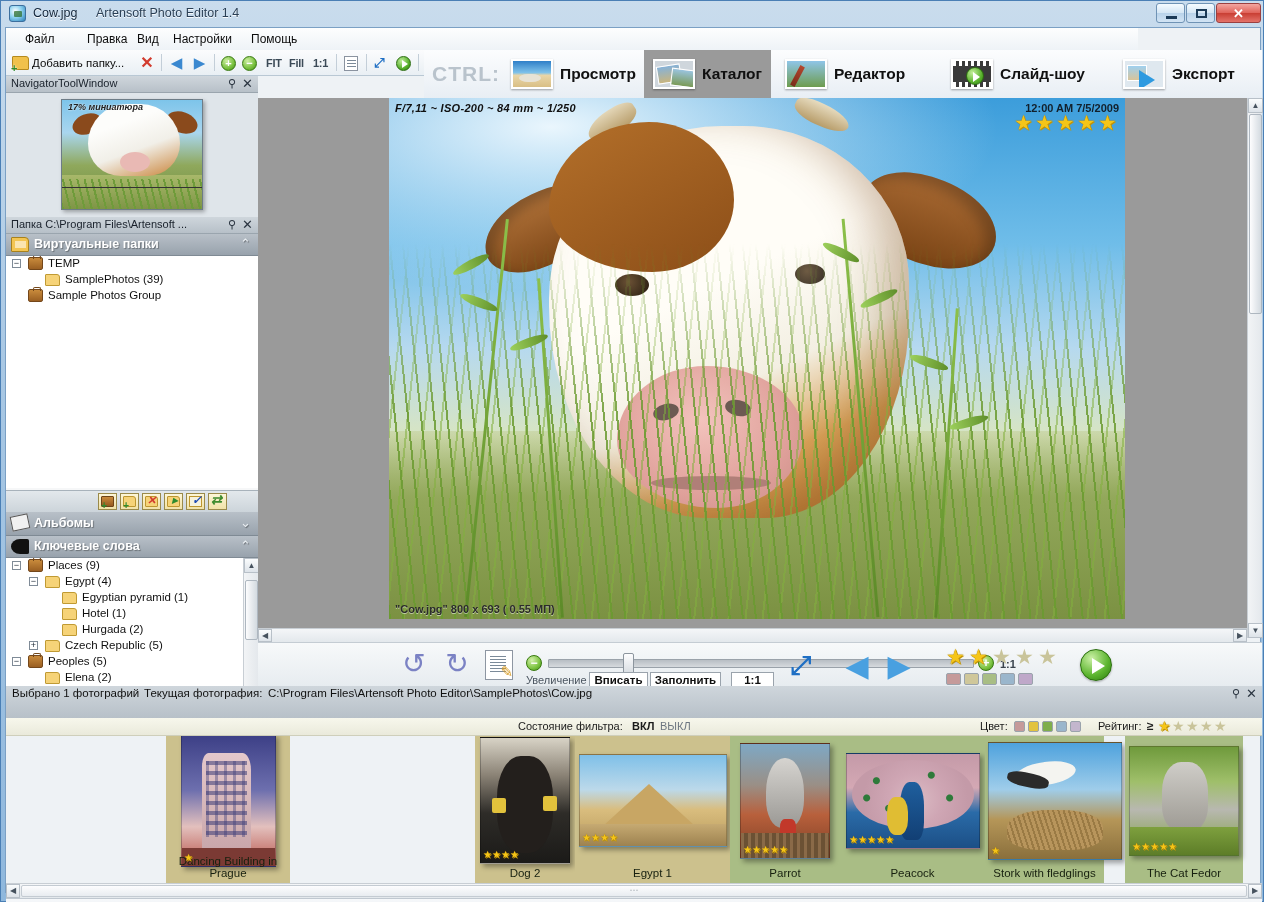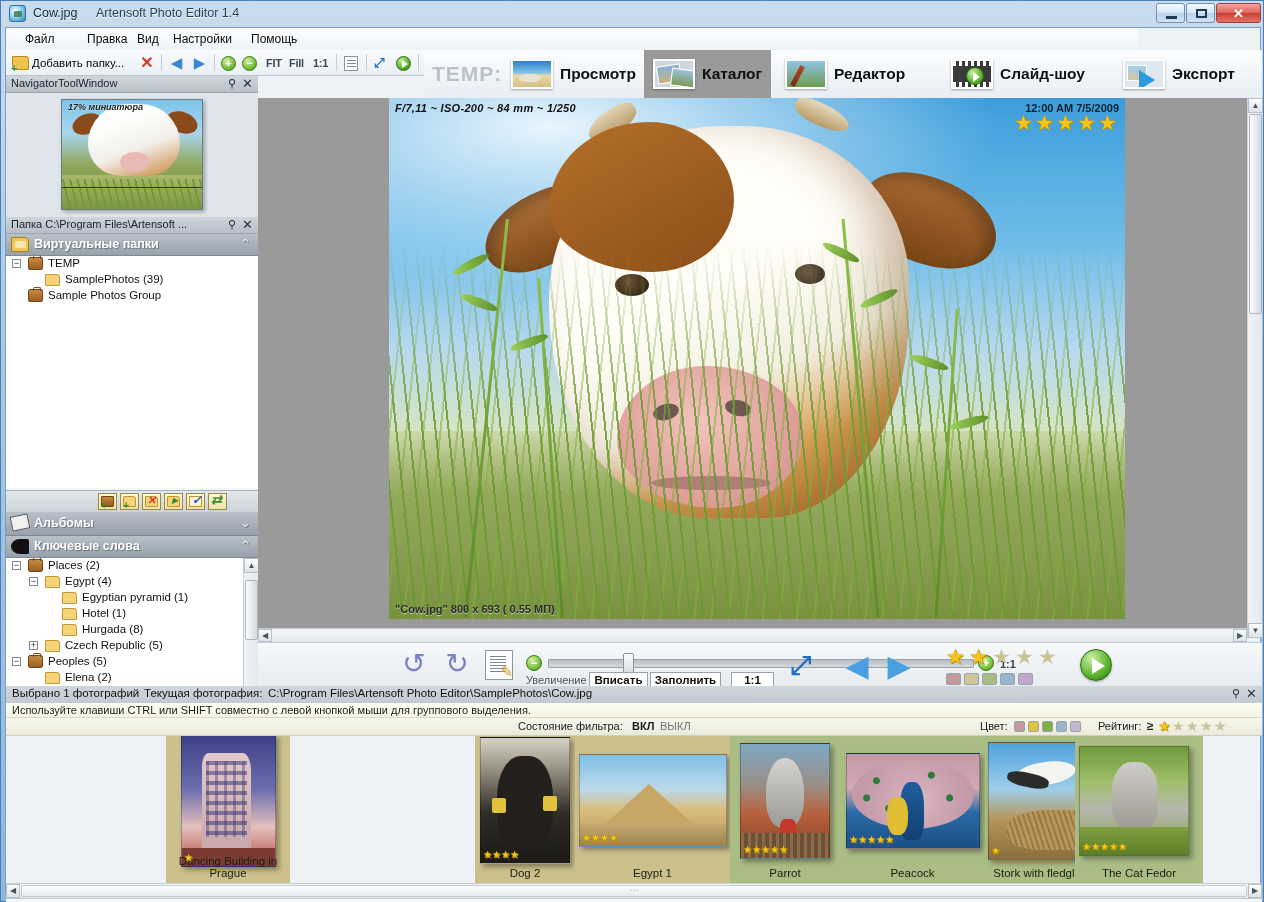--- a/index.html
+++ b/index.html
@@ -408,21 +408,21 @@
       <div class="tb-item" style="left:366px">
         <span class="ic ic-expand">⤢</span>
       </div>
       <div class="tb-item" style="left:390px">
         <span class="ic ic-play"></span>
       </div>
       <div class="tb-sep" style="left:412px"></div>
     </div>
 
     <div id="modebar">
-      <div class="mode-label">TEMP:</div>
+      <div class="mode-label">CTRL:</div>
       <div class="mode-btn active" style="left:220px">
         <span class="mth cat"></span>
         <span class="mlbl">Каталог</span>
       </div>
       <div class="mode-btn" style="left:78px">
         <span class="mth view"></span>
         <span class="mlbl">Просмотр</span>
       </div>
       <div class="mode-btn" style="left:352px">
         <span class="mth edit"></span>
@@ -528,38 +528,38 @@
         </div>
         <div class="tree" id="keytree" style="position:absolute;left:0;top:22px;width:252px;height:154px;">
           <div class="vscroll">
             <div class="vsb-up">▲</div>
             <div class="vsb-thumb" style="top:22px;height:60px"></div>
             <div class="vsb-dn">▼</div>
           </div>
         <div class="trow">
               <span class="exp-box" style="left:6px">−</span>
               <span class="f-brief" style="left:22px"></span>
-              <span class="tx" style="left:42px">Places  (2)</span>
+              <span class="tx" style="left:42px">Places  (9)</span>
             </div>
             <div class="trow">
               <span class="exp-box" style="left:23px">−</span>
               <span class="f-fold" style="left:39px"></span>
               <span class="tx" style="left:59px">Egypt  (4)</span>
             </div>
             <div class="trow">
               <span class="f-fold" style="left:56px"></span>
               <span class="tx" style="left:76px">Egyptian pyramid  (1)</span>
             </div>
             <div class="trow">
               <span class="f-fold" style="left:56px"></span>
               <span class="tx" style="left:76px">Hotel  (1)</span>
             </div>
             <div class="trow">
               <span class="f-fold" style="left:56px"></span>
-              <span class="tx" style="left:76px">Hurgada  (8)</span>
+              <span class="tx" style="left:76px">Hurgada  (2)</span>
             </div>
             <div class="trow">
               <span class="exp-box" style="left:23px">+</span>
               <span class="f-fold" style="left:39px"></span>
               <span class="tx" style="left:59px">Czech Republic  (5)</span>
             </div>
             <div class="trow">
               <span class="exp-box" style="left:6px">−</span>
               <span class="f-brief" style="left:22px"></span>
               <span class="tx" style="left:42px">Peoples  (5)</span>
@@ -687,23 +687,20 @@
     </div>
 
     <div id="browserhdr">
       <span style="position:absolute;left:6px;top:1px;font-size:11.5px;color:#101010">Выбрано 1  фотографий</span>
       <span style="position:absolute;left:138px;top:1px;font-size:11.5px;color:#101010">Текущая фотография:</span>
       <span style="position:absolute;left:262px;top:1px;font-size:11.5px;color:#101010">C:\Program Files\Artensoft Photo Editor\SamplePhotos\Cow.jpg</span>
       <span class="pin" style="position:absolute;right:22px;top:1px;font-size:11px;color:#2a3440">⚲</span>
       <span class="cls" style="position:absolute;right:5px;top:0;font-size:13px;color:#2a3440">✕</span>
     </div>
 
-    <div id="infobar">
-      <span style="position:absolute;left:6px;top:1px">Используйте клавиши CTRL или SHIFT совместно с левой кнопкой мыши для группового выделения.</span>
-    </div>
 
     <div id="filterbar">
       <span style="position:absolute;left:512px;top:2px">Состояние фильтра:</span>
       <span style="position:absolute;left:626px;top:2px;font-weight:bold">ВКЛ</span>
       <span style="position:absolute;left:654px;top:2px;color:#6d7681">ВЫКЛ</span>
       <span style="position:absolute;left:974px;top:2px">Цвет:</span>
       <div class="swatchrow" id="filter-swatches" style="left:1008px;top:3px">
           <span class="sw" style="width:11px;height:11px;background:#c59a9a"></span>
           <span class="sw" style="width:11px;height:11px;background:#e2c33f"></span>
           <span class="sw" style="width:11px;height:11px;background:#7fae4b"></span>
@@ -795,21 +792,21 @@
           <div class="thumb" style="left:3px;top:6px;width:134px;height:118px;background:linear-gradient(180deg,#4ea2dd 0%,#9fcdea 40%,#b59658 66%,#8a6f3c 100%)">
             <div style="position:absolute;left:20%;top:16%;width:46%;height:20%;border-radius:50%;background:#f4f4f0;transform:rotate(-8deg)"></div>
             <div style="position:absolute;left:14%;top:26%;width:32%;height:12%;background:#2b2b2b;border-radius:40%;transform:rotate(12deg)"></div>
             <div style="position:absolute;left:14%;bottom:8%;width:72%;height:34%;border-radius:44% 44% 36% 36%;background:repeating-linear-gradient(72deg,#9a7a44 0 2px,#b8955c 2px 5px)"></div>
             <div class="tstars">
               <span class="star xs"></span>
             </div>
           </div>
           <div class="tlabel">Stork with fledglings</div>
         </div>
-        <div class="cell green" style="left: 1069px; width: 128px;">
+        <div class="cell green" style="left: 1119px; width: 118px;">
           <div class="thumb" style="left:4px;top:10px;width:110px;height:110px;background:linear-gradient(180deg,#6f9a3c 0%,#9fbf6a 32%,#b8b8b0 58%,#7ea03e 100%)">
             <div style="position:absolute;left:30%;top:14%;width:42%;height:64%;border-radius:42% 42% 36% 36%;background:linear-gradient(180deg,#cfcdc8,#9d9a93)"></div>
             <div style="position:absolute;left:0;bottom:0;width:100%;height:26%;background:linear-gradient(180deg,#7ea03e,#5d7d28)"></div>
             <div class="tstars">
               <span class="star xs"></span>
               <span class="star xs"></span>
               <span class="star xs"></span>
               <span class="star xs"></span>
               <span class="star xs"></span>
             </div>

